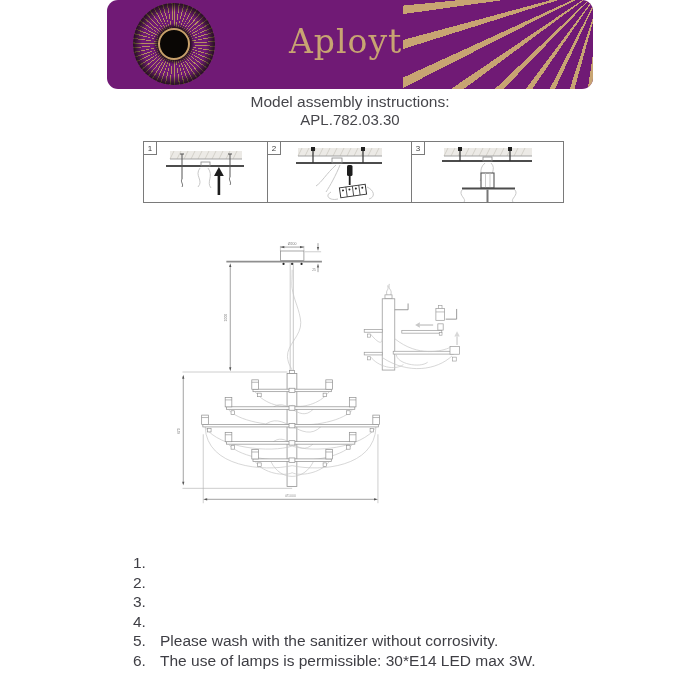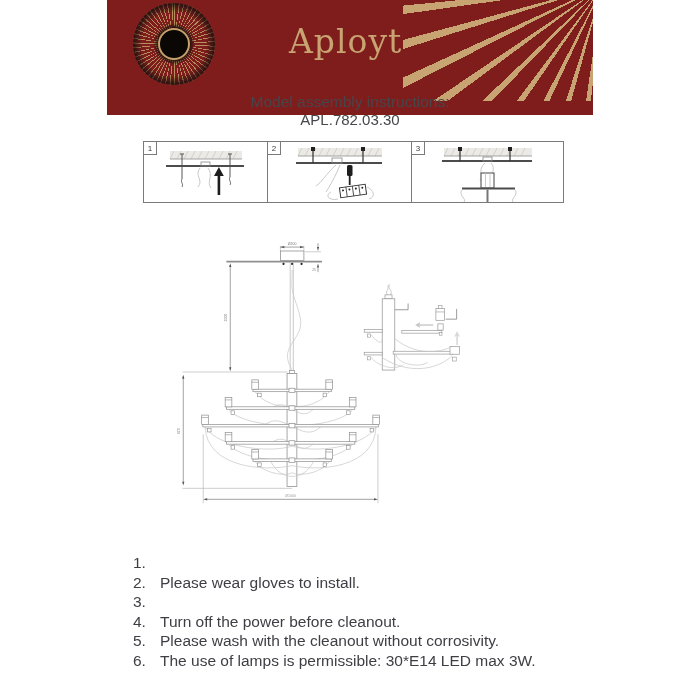--- a/index.html
+++ b/index.html
@@ -1,21 +1,21 @@
 <!DOCTYPE html>
 <html><head>
 <meta charset="utf-8">
 <style>
   html,body{margin:0;padding:0;}
   body{
     width:700px;height:700px;position:relative;background:#ffffff;
     font-family:"Liberation Sans", sans-serif;overflow:hidden;
   }
   
-  .banner{position:absolute;left:107px;top:0;width:486px;height:115px;background:#7f1d1d;overflow:hidden;}
+  .banner{position:absolute;left:107px;top:0;width:486px;height:89px;background:#701a75;overflow:hidden;border-radius:11px;}
   .sunburst{position:absolute;left:26px;top:3px;width:82px;height:82px;border-radius:50%;
     background:repeating-conic-gradient(#b5905e 0 1.6deg, rgba(22,16,12,0) 1.6deg 6.6deg);}
   .sunburst::after{content:'';position:absolute;inset:0;border-radius:50%;z-index:1;
     background:radial-gradient(circle,#16100c 0 26%, rgba(22,16,12,0) 36% 55%, #16100c 74%);}
   .sunburst::before{content:'';position:absolute;left:30%;top:30%;width:40%;height:40%;
     border-radius:50%;border:2px solid #c7a06b;background:#0a0705;box-sizing:border-box;z-index:2;}
   .brand{position:absolute;left:182px;top:22px;font-family:"DejaVu Serif",serif;
     font-size:33px;color:#c8a472;letter-spacing:1px;font-weight:400;}
   .rays{position:absolute;right:-10px;top:-14px;width:200px;height:115px;
     background:repeating-conic-gradient(from 186deg at 100% 0%, #c8a472 0 2.4deg, rgba(22,16,12,0) 2.4deg 9.5deg);}
@@ -292,30 +292,28 @@
   </g>
 </svg>
 </div>
 
 <div class="instructions">
   <div class="row">
       <span class="num">1.</span>
     </div>
   <div class="row">
       <span class="num">2.</span>
-      <span>Please wear gloves to install.</span>
     </div>
   <div class="row">
       <span class="num">3.</span>
     </div>
   <div class="row">
       <span class="num">4.</span>
-      <span>Turn off the power before cleanout.</span>
     </div>
   <div class="row">
       <span class="num">5.</span>
-      <span>Please wash with the cleanout without corrosivity.</span>
+      <span>Please wash with the sanitizer without corrosivity.</span>
     </div>
   <div class="row">
       <span class="num">6.</span>
       <span>The use of lamps is permissible: 30*E14 LED max 3W.</span>
     </div>
 </div>
 
 </body></html>

